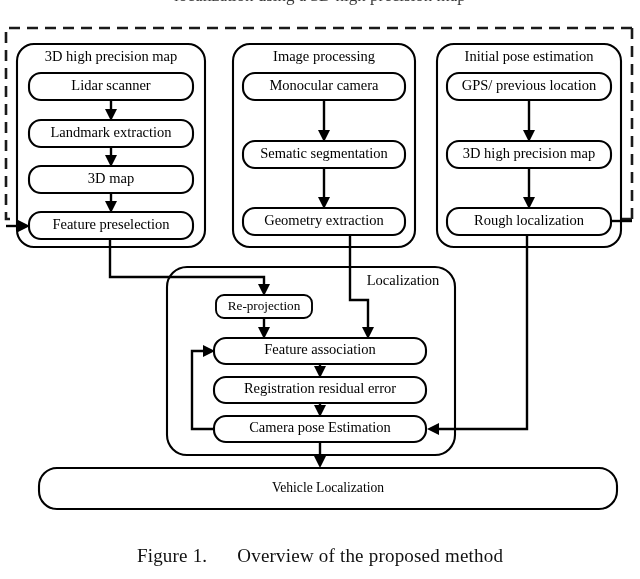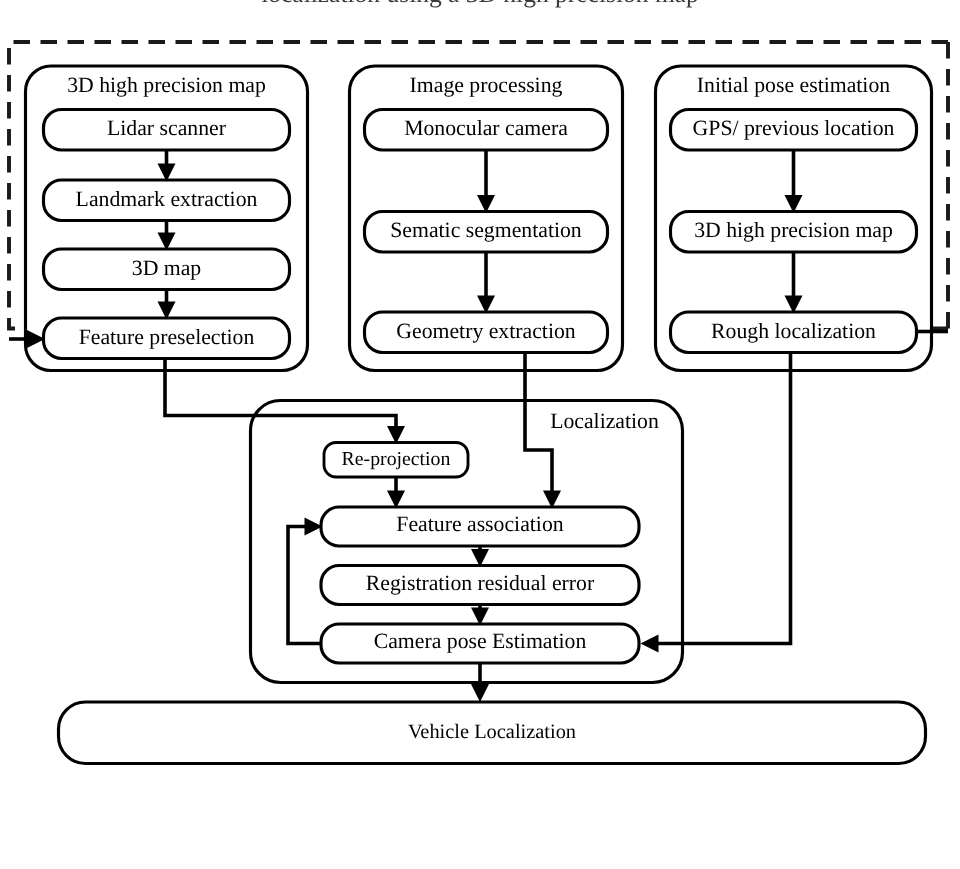--- a/index.html
+++ b/index.html
@@ -224,14 +224,17 @@
     <polygon class="arrowhead" points="427,429 439,423 439,435"></polygon>
 
     <path class="edge" d="M 320 442 L 320 459"></path>
     <polygon class="arrowhead" points="320,468 314,456 326,456"></polygon>
 
     <rect class="node-rect" x="39" y="468" rx="18" ry="18" width="578" height="41"></rect>
     <text class="vehicle-label" x="328" y="489">Vehicle Localization</text>
 
   </svg>
 
+  <div class="caption">
+    <span class="cap-num">Figure 1.</span><span>Overview of the proposed method</span>
+  </div>
 
 </div>
 
 </body></html>

